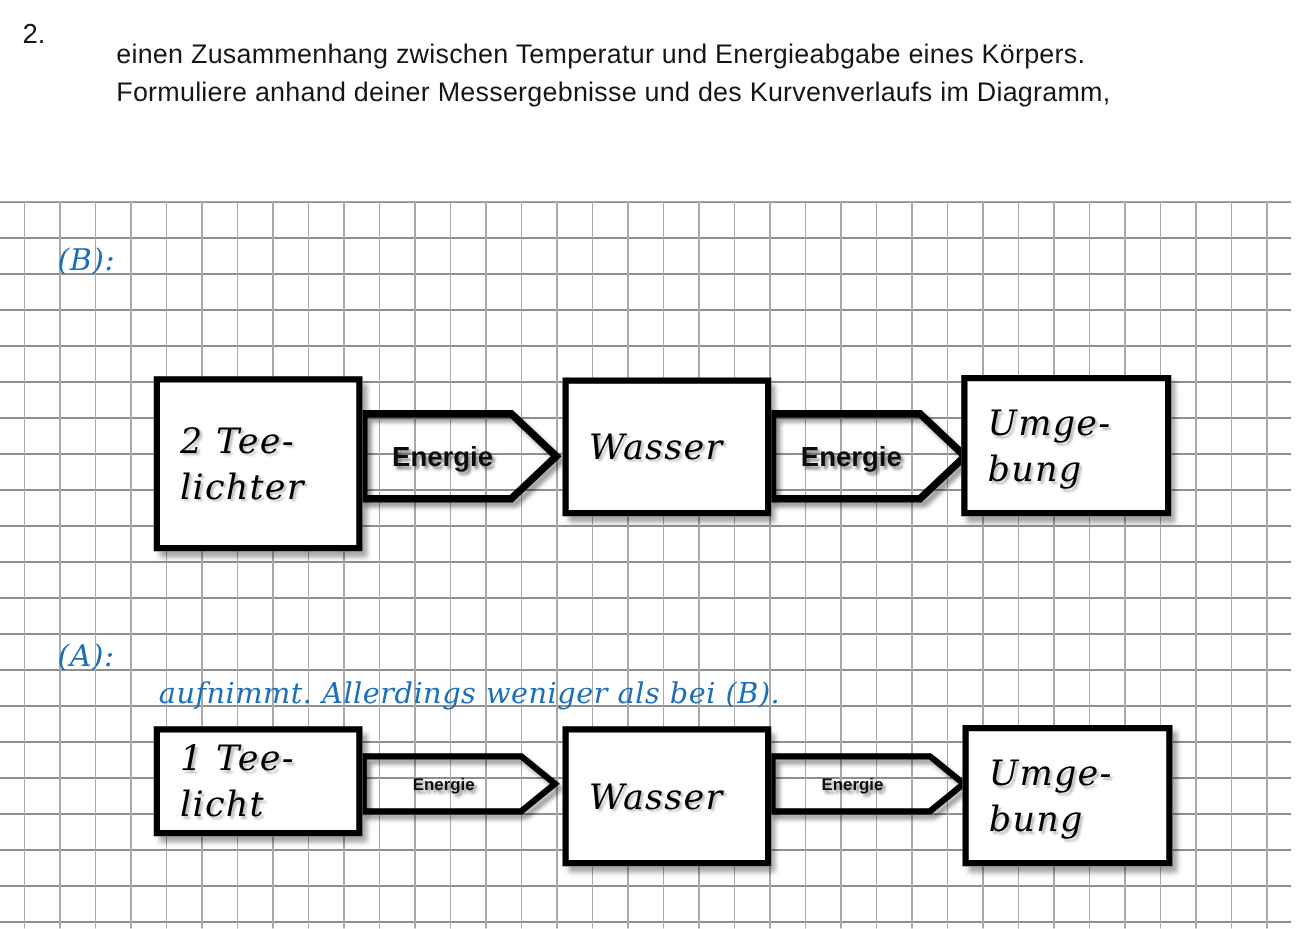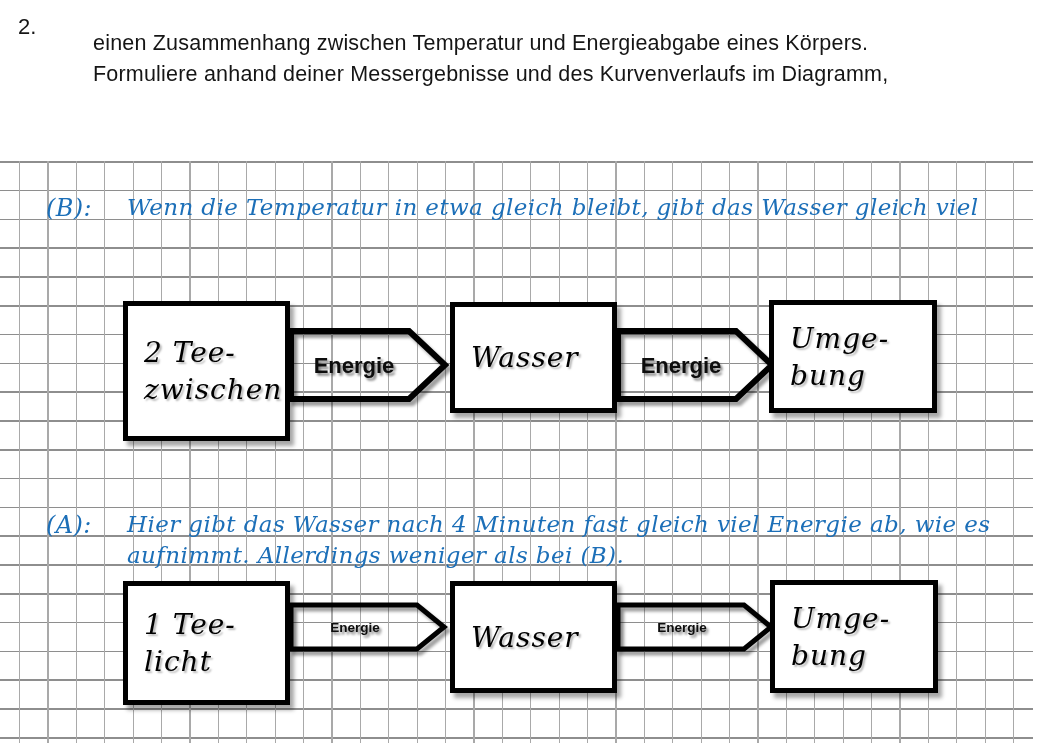--- a/index.html
+++ b/index.html
@@ -50,21 +50,21 @@
     padding-left:16px;
   }
   .dbox .script-line{
     font-family:"DejaVu Serif",serif;font-style:italic;
     font-size:28px;line-height:37px;color:#000;letter-spacing:1px;
     text-shadow:2px 2px 2px rgba(0,0,0,0.28);white-space:nowrap;
   }
   .box-b-source{left:123px;top:301px;width:167px;height:140px;}
   .box-b-water {left:450px;top:302px;width:167px;height:111px;}
   .box-b-sink  {left:769px;top:300px;width:168px;height:113px;}
-  .box-a-source{left:123px;top:581px;width:167px;height:124px;}
+  .box-a-source{left:123px;top:581px;width:167px;height:88px;}
   .box-a-water {left:450px;top:581px;width:167px;height:112px;}
   .box-a-sink  {left:770px;top:580px;width:168px;height:113px;}
   
   .arrow{position:absolute;z-index:2;overflow:visible;}
   .arrow-b-1{left:288px;top:325px;}
   .arrow-b-2{left:615px;top:325px;}
   .arrow-a-1{left:288px;top:599px;}
   .arrow-a-2{left:615px;top:599px;}
   .energie-b{
     font-family:"Liberation Sans",sans-serif;font-weight:bold;font-size:22px;fill:#0a0a0a;
@@ -91,45 +91,43 @@
 
   <div class="task-number">2.</div>
   <div class="task-line task-line-1">Formuliere anhand deiner Messergebnisse und des Kurvenverlaufs im Diagramm,</div>
   <div class="task-line task-line-2">einen Zusammenhang zwischen Temperatur und Energieabgabe eines Körpers.</div>
 
   <div class="grid-area">
     <div class="grid-vlines"></div>
   </div>
 
   <div class="hw hw-label-b">(B):</div>
-  <div class="hw hw-b-1">Wenn die Temperatur in etwa gleich bleibt, gibt das Wasser gleich viel</div>
 
   <svg class="arrow arrow-b-1" width="162" height="80" viewBox="0 0 162 80">
     <polygon points="3,6 121,6 157,40 121,74 3,74" fill="none" stroke="#000" stroke-width="6" stroke-linejoin="miter" filter="url(#fShape)"></polygon>
     <text x="66" y="48" text-anchor="middle" class="energie-b" filter="url(#fText)">Energie</text>
   </svg>
   <svg class="arrow arrow-b-2" width="162" height="80" viewBox="0 0 162 80">
     <polygon points="3,6 121,6 157,40 121,74 3,74" fill="none" stroke="#000" stroke-width="6" stroke-linejoin="miter" filter="url(#fShape)"></polygon>
     <text x="66" y="48" text-anchor="middle" class="energie-b" filter="url(#fText)">Energie</text>
   </svg>
 
   <div class="dbox box-b-source">
     <div class="script-line">2 Tee-</div>
-    <div class="script-line">zwischen</div>
+    <div class="script-line">lichter</div>
   </div>
   <div class="dbox box-b-water">
     <div class="script-line">Wasser</div>
   </div>
   <div class="dbox box-b-sink">
     <div class="script-line">Umge-</div>
     <div class="script-line">bung</div>
   </div>
 
   <div class="hw hw-label-a">(A):</div>
-  <div class="hw hw-a-1">Hier gibt das Wasser nach 4 Minuten fast gleich viel Energie ab, wie es</div>
   <div class="hw hw-a-2">aufnimmt. Allerdings weniger als bei (B).</div>
 
   <svg class="arrow arrow-a-1" width="162" height="56" viewBox="0 0 162 56">
     <polygon points="3,6 129,6 156,28 129,50 3,50" fill="none" stroke="#000" stroke-width="5" stroke-linejoin="miter" filter="url(#fShape)"></polygon>
     <text x="67" y="33" text-anchor="middle" class="energie-a" filter="url(#fText)">Energie</text>
   </svg>
   <svg class="arrow arrow-a-2" width="162" height="56" viewBox="0 0 162 56">
     <polygon points="3,6 129,6 156,28 129,50 3,50" fill="none" stroke="#000" stroke-width="5" stroke-linejoin="miter" filter="url(#fShape)"></polygon>
     <text x="67" y="33" text-anchor="middle" class="energie-a" filter="url(#fText)">Energie</text>
   </svg>

